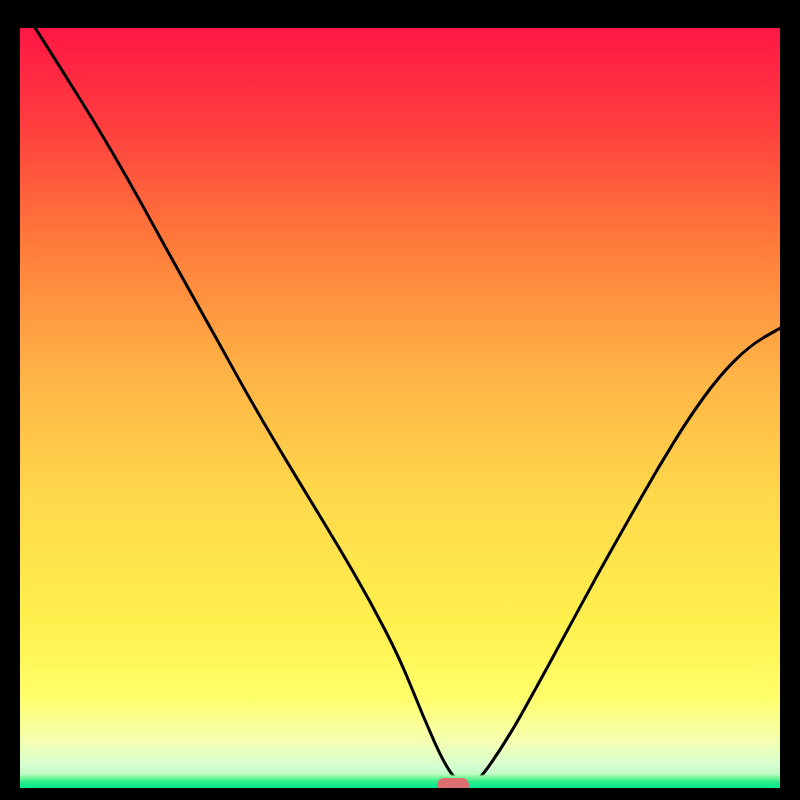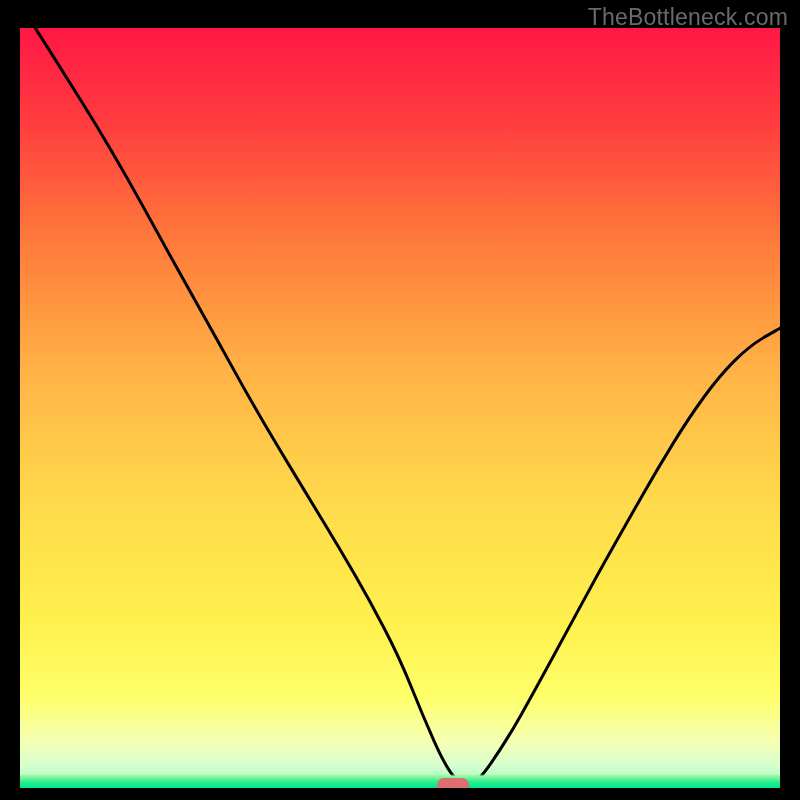--- a/index.html
+++ b/index.html
@@ -61,21 +61,20 @@
     background: #dd6f70;
     border-radius: 7px;
     z-index: 6;
   }
 </style>
 </head>
 <body>
 
 <div class="outer">
 
-  <div class="watermark">TheBottleneck.com</div>
 
   <div class="plot-frame">
 
     <svg class="plot" viewBox="0 0 760 760" preserveAspectRatio="none">
       <defs>
         <linearGradient id="bg-grad" x1="0" y1="0" x2="0" y2="1">
           <stop offset="0%" stop-color="#ff1744"></stop>
           <stop offset="12%" stop-color="#ff3b3f"></stop>
           <stop offset="28%" stop-color="#ff7a3a"></stop>
           <stop offset="45%" stop-color="#ffb246"></stop>

